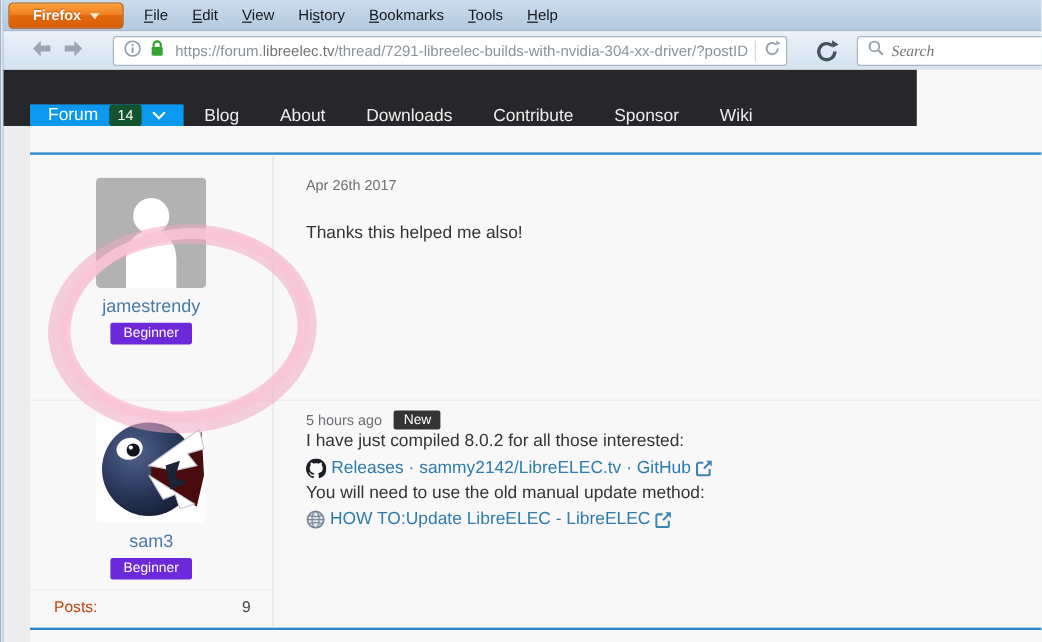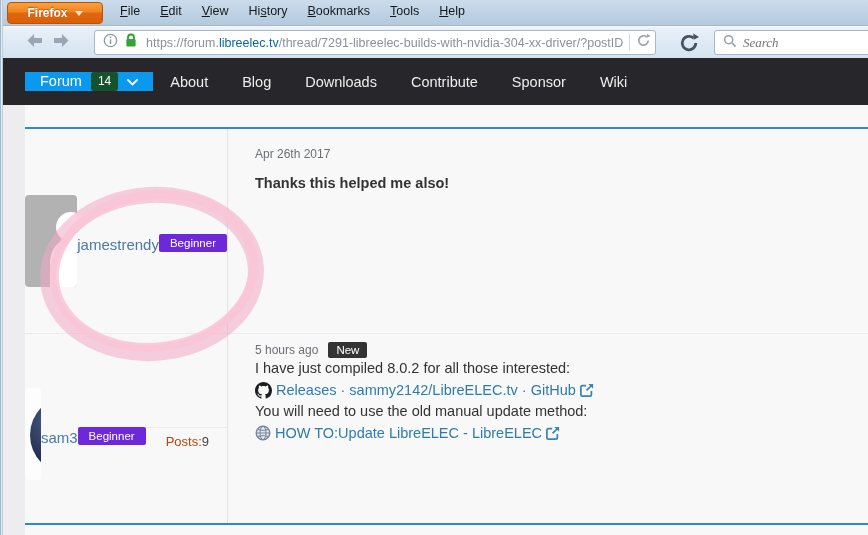--- a/index.html
+++ b/index.html
@@ -7,86 +7,86 @@
   body { font-family:"Liberation Sans", sans-serif; background:#f8f8f9; }
   .window { position:relative; width:868px; height:535px; overflow:hidden; }
 
   
   .win-edge { position:absolute; left:0; top:0; bottom:0; width:3px;
     background:linear-gradient(to right,#7d97b2,#e6eff8 45%,#aebfd0); z-index:50; }
 
   
   .menubar { position:absolute; left:0; top:0; width:868px; height:26px;
     background:linear-gradient(#ccdcec,#b4c9de); border-bottom:1px solid #a3b8cd;
-    display:flex; z-index:10; }
+    display:flex; align-items:center; z-index:10; }
   .ff-btn { position:absolute; left:7px; top:2px; width:96px; height:22px;
     border-radius:4px; border:1px solid #b85408;
     background:linear-gradient(#fca13c,#f08223 45%,#e2660c 50%,#d95f07);
     color:#fff; font-weight:bold; font-size:12px; display:flex; align-items:center;
     justify-content:center; gap:7px; text-shadow:0 -1px 1px rgba(120,50,0,.5); cursor:default; }
   .ff-caret { width:0; height:0; border-left:4px solid transparent; border-right:4px solid transparent;
     border-top:5px solid #ffe9d2; }
   .menu-items { display:flex; margin-left:110px; }
   .menu-item { font-size:12.5px; color:#15181c; padding:4px 10px; cursor:default; }
   .menu-item .accel { text-decoration:underline; }
 
   
   .toolbar { position:absolute; left:0; top:27px; width:868px; height:31px;
     background:linear-gradient(#e9f1f9,#d4e2f0); display:flex; align-items:center; z-index:10; }
   .nav-arrows { display:flex; align-items:center; gap:10px; margin-left:26px; }
   .urlbar { position:absolute; left:94px; top:3px; width:562px; height:25px;
     background:#fff; border:1px solid #a9b6c3; border-radius:3px;
     display:flex; align-items:center; padding:0 4px 0 8px; }
   .urlbar .urltext { flex:1; font-size:12.5px; color:#8a929b; white-space:nowrap;
     overflow:hidden; margin-left:8px; }
-  .urltext .domain { color:#0369a1; }
+  .urltext .domain { color:#737373; }
   .url-divider { width:1px; height:17px; background:#d4d8dc; margin:0 6px; }
   .reload-big { position:absolute; left:672px; top:2px; width:34px; height:27px;
     display:flex; align-items:center; justify-content:center; cursor:pointer; }
   .searchbox { position:absolute; left:714px; top:3px; width:170px; height:25px;
     background:#fff; border:1px solid #a9b6c3; border-radius:3px;
     display:flex; align-items:center; padding:0 8px; gap:6px; }
   .searchbox input { border:none; outline:none; background:transparent; flex:1;
     font-family:"Liberation Serif", serif; font-style:italic; font-size:13px; color:#6d747b; min-width:0; }
 
   
-  .site-nav { position:absolute; left:0; top:58px; width:868px; height:47px;
-    background:#27272b; display:flex; align-items:center; z-index:5; }
+  .site-nav { position:absolute; left:0; top:58px; width:764px; height:47px;
+    background:#27272b; display:flex; align-items:flex-end; z-index:5; }
   .forum-tab { margin-left:25px; background:#0a99ee; color:#fff; display:flex;
     align-items:center; gap:9px; padding:0 15px; font-size:14.5px; cursor:pointer; }
   .forum-badge { background:#14532d; color:#fff; font-size:12px; font-weight:normal;
     border-radius:3px; padding:2px 7px; line-height:1.2; }
   .nav-link { color:#ededed; display:flex; align-items:center; padding:0 17px;
     font-size:14.5px; cursor:pointer; }
   .nav-link:first-of-type { margin-left:18px; }
 
   
   .page { position:absolute; left:0; top:105px; width:868px; height:430px;
     background:#ededf0; }
   .page-inner { position:absolute; left:25px; top:0; right:0; bottom:0; background:#f8f8f9; }
   .blue-line { height:2px; background:#2b8ccc; }
   .top-line { margin-top:22px; }
 
   .post { display:flex; position:relative; }
   .post + .post { border-top:1px solid #ebecee; }
   .post-sidebar { width:203px; flex:0 0 203px; border-right:1px solid #e2e3e6;
-    display:flex; flex-direction:row; align-items:center; }
+    display:flex; flex-direction:column; align-items:center; }
   .post-body { flex:1; padding-left:27px; }
 
   .avatar { width:92px; height:92px; border-radius:4px; overflow:hidden; }
   .username { font-size:15px; color:#4a7aa5; margin-top:7px; cursor:pointer; }
   .rank-badge { background:#6d28d9; color:#fff; font-size:11.5px; border-radius:2px;
     padding:3px 11px; margin-top:5px; }
   .meta { font-size:12px; color:#6b6f73; }
   .body-text { font-size:14.5px; color:#333; line-height:21.5px; }
 
   .post1 { min-height:204px; }
   .post1 .post-sidebar { padding-top:19px; }
   .post1 .post-body { padding-top:18px; }
-  .post1 .body-text { margin-top:12px;font-weight:bold; }
+  .post1 .body-text { margin-top:23px; }
 
   .post2 { min-height:190px; }
   .post2 .post-sidebar { padding-top:10px; }
   .post2 .post-body { padding-top:8px; }
   .meta-row { display:flex; align-items:center; gap:10px; }
   .new-badge { background:#333; color:#fff; font-size:11.5px; border-radius:2px;
     padding:2px 8px; }
   .post2 .body-text { }
   .posts-row { width:100%; display:flex; justify-content:space-between;
     padding:6px 18px 0 20px; margin-top:8px; border-top:1px solid #ececef;
@@ -183,24 +183,24 @@
     <div class="forum-tab">
       <span>Forum</span>
       <span class="forum-badge">14</span>
       <span>
         <svg width="11" height="7" viewBox="0 0 11 7">
             <path d="M1 1 L5.5 5.5 L10 1" fill="none" stroke="#fff" stroke-width="1.8" stroke-linecap="round"></path>
           </svg>
       </span>
     </div>
     <div class="nav-link">
+        <span>Blog</span>
+      </div>
+    <div class="nav-link">
         <span>About</span>
-      </div>
-    <div class="nav-link">
-        <span>Blog</span>
       </div>
     <div class="nav-link">
         <span>Downloads</span>
       </div>
     <div class="nav-link">
         <span>Contribute</span>
       </div>
     <div class="nav-link">
         <span>Sponsor</span>
       </div>

